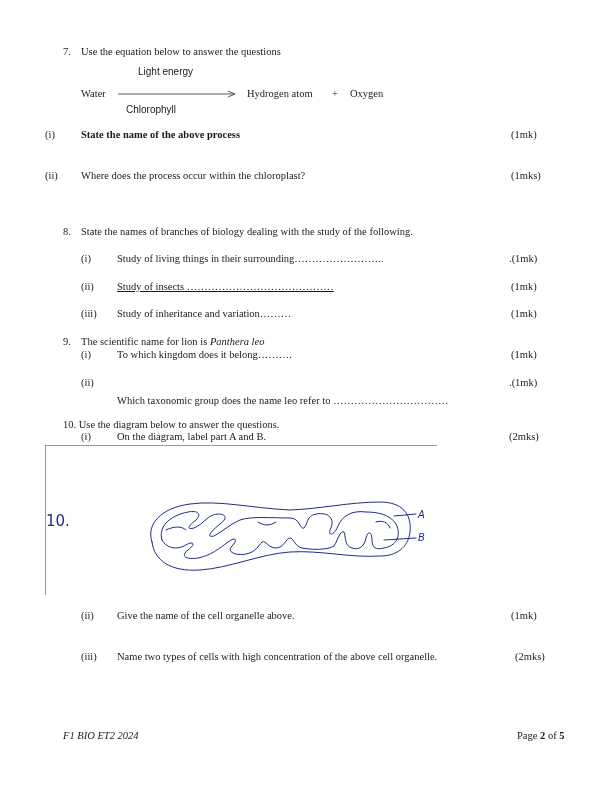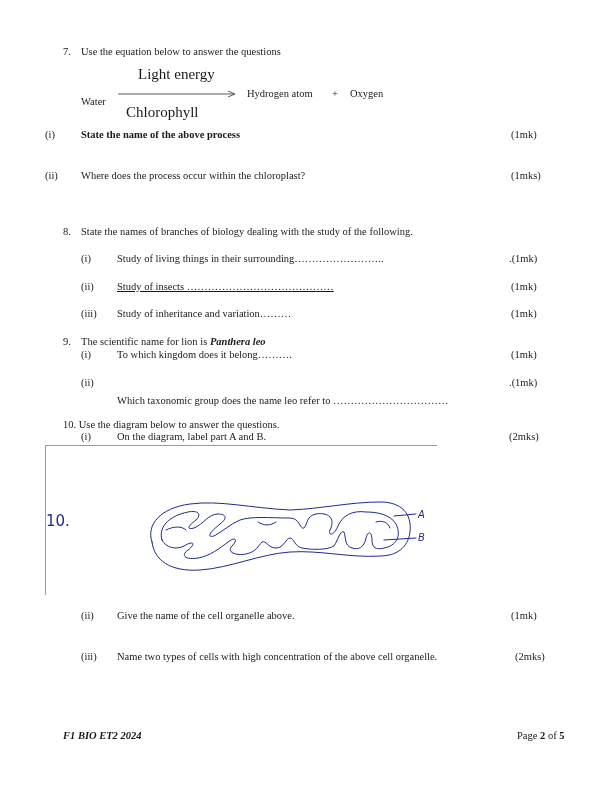--- a/index.html
+++ b/index.html
@@ -1,33 +1,33 @@
 <!DOCTYPE html>
 <html><head>
   <meta charset="utf-8">
   <style>
     html, body { margin: 0; padding: 0; background: #ffffff; }
     body { width: 612px; height: 792px; position: relative; overflow: hidden;
       font-family: "Liberation Serif", serif; font-size: 10.5px; color: #1a1a1a; }
     .abs { position: absolute; white-space: nowrap; }
-    .sans { font-family: Liberation Serif, serif; font-size: 15px; }
+    .sans { font-family: Liberation Sans, sans-serif; font-size: 10px; }
     .marks { position: absolute; white-space: nowrap; }
     .hand { font-family: "DejaVu Sans", sans-serif; color: #1f2a8c; font-style: italic; }
     .box-top { position: absolute; left: 45px; top: 445px; width: 392px; height: 1px; background: #9a9a9a; }
     .box-left { position: absolute; left: 45px; top: 445px; width: 1px; height: 150px; background: #9a9a9a; }
     .bold { font-weight: bold; }
-    .ital { font-style: italic; font-weight: bold; }
+    .ital { font-style: italic; }
   </style>
 </head>
 <body>
 
 <div class="abs" style="left:63px; top:46px;">7.</div>
 <div class="abs" style="left:81px; top:46px;">Use the equation below to answer the questions</div>
 <div class="abs sans" style="left:138px; top:66px;">Light energy</div>
-<div class="abs" style="left:81px; top:96px;">Water</div>
+<div class="abs" style="left:81px; top:88px;">Water</div>
 <svg class="abs" style="left:118px; top:88px;" width="120" height="12">
   <line x1="0" y1="6" x2="116" y2="6" stroke="#333" stroke-width="0.8"></line>
   <polyline points="110,3 117,6 110,9" fill="none" stroke="#333" stroke-width="0.8"></polyline>
 </svg>
 <div class="abs" style="left:247px; top:88px;">Hydrogen atom</div>
 <div class="abs" style="left:332px; top:88px;">+</div>
 <div class="abs" style="left:350px; top:88px;">Oxygen</div>
 <div class="abs sans" style="left:126px; top:104px;">Chlorophyll</div>
 
 <div class="abs" style="left:45px; top:129px;">(i)</div>

